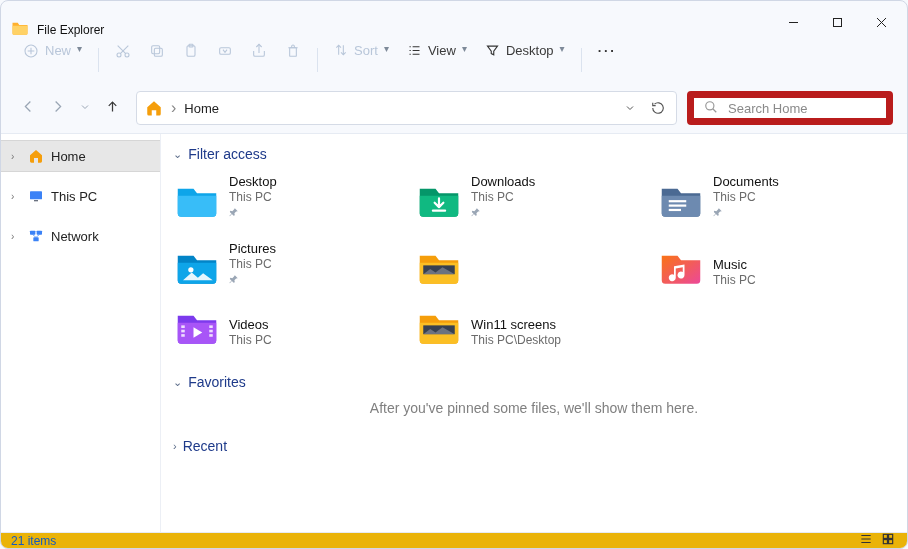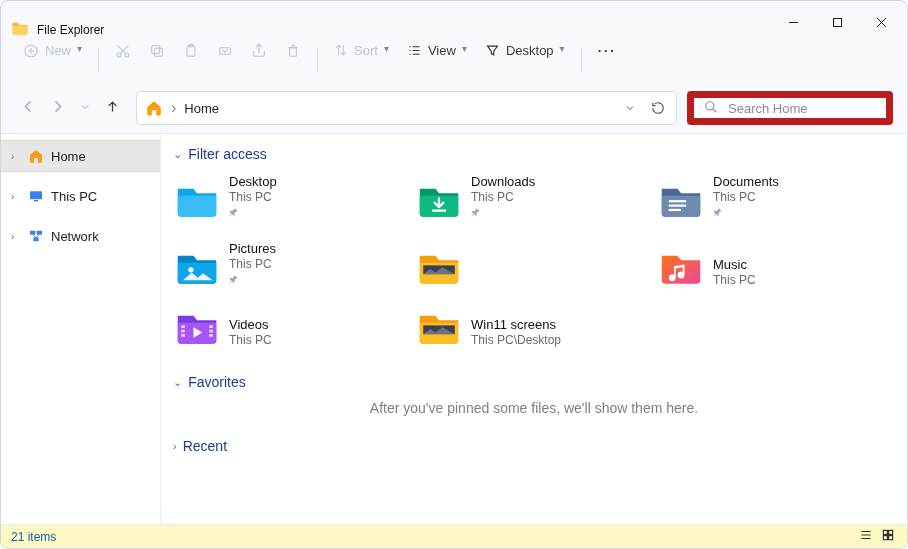--- a/index.html
+++ b/index.html
@@ -46,21 +46,21 @@
 .grid { display: grid; grid-template-columns: repeat(3, 1fr); column-gap: 4px; row-gap: 16px; margin-bottom: 24px; }
 .tile { display: flex; gap: 10px; align-items: flex-end; padding: 2px; cursor: default;}
 .tile .ticon { width: 44px; height: 40px; display:flex; align-items:center; justify-content:center; flex-shrink:0;}
 .tile .tinfo { display: flex; flex-direction: column; font-size: 13px; line-height: 1.25; min-width:0;}
 .tile .tname { color: #111; white-space: nowrap; overflow:hidden; text-overflow: ellipsis; max-width: 160px;}
 .tile .tloc { color: #6b6b6b; font-size: 12px;}
 .tile .pin { color: #9aa6b5; font-size: 11px; margin-top: 2px;}
 .empty-hint { text-align: center; color: #808080; font-size: 14px; margin: 8px 0 22px 0;}
 
 
-.statusbar { height: 24px; border-top: 1px solid #e6ebf3; background: #fef9c3; display: flex; align-items: center; padding: 0 10px; font-size: 12px; color: #1259c3;}
+.statusbar { height: 16px; border-top: 1px solid #e6ebf3; background: #eab308; display: flex; align-items: center; padding: 0 10px; font-size: 12px; color: #1259c3;}
 .statusbar .sp { flex:1;}
 .statusbar .view-toggle { display:flex; gap:4px; color:#555;}
 .statusbar .view-toggle span { padding:0 2px; cursor:default;}
 
 
 .folder-back { fill:#ffb02e;}
 .folder-front { fill:#ffd266;}
 </style>
 </head>
 <body>

